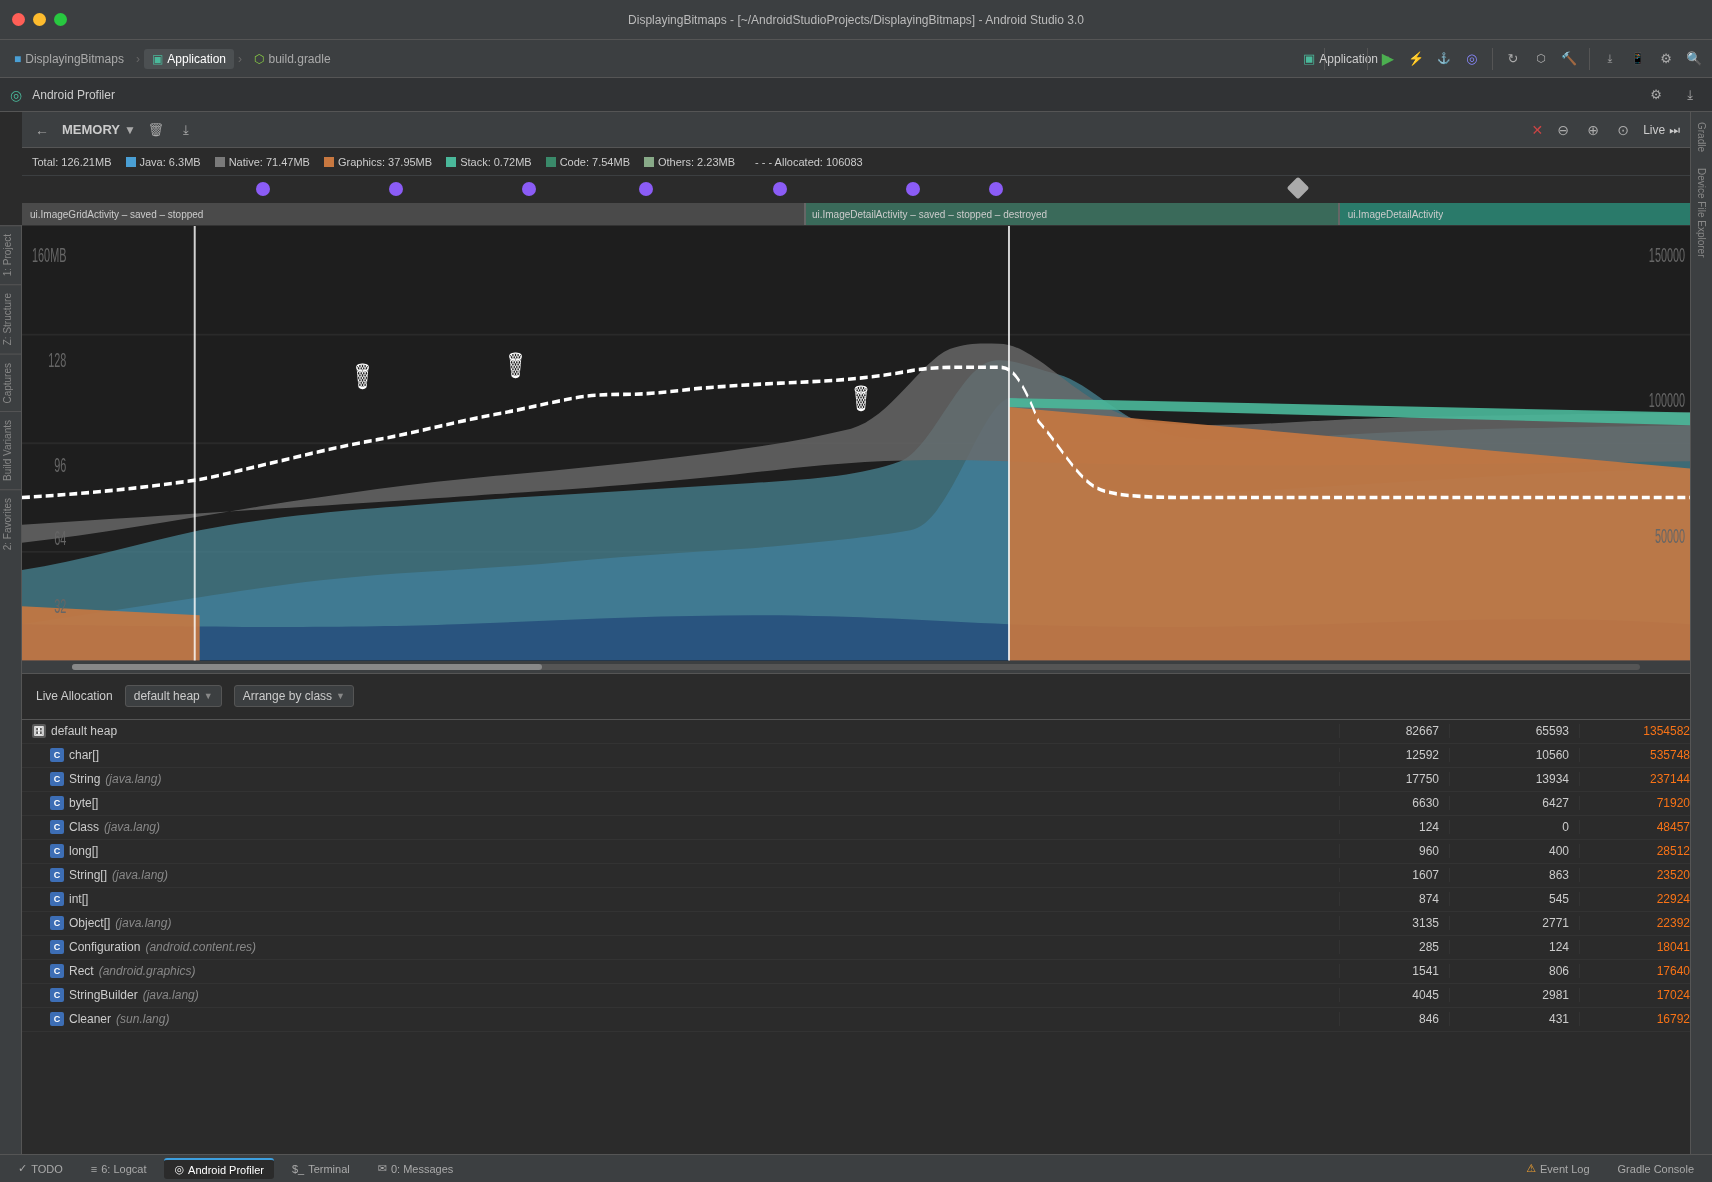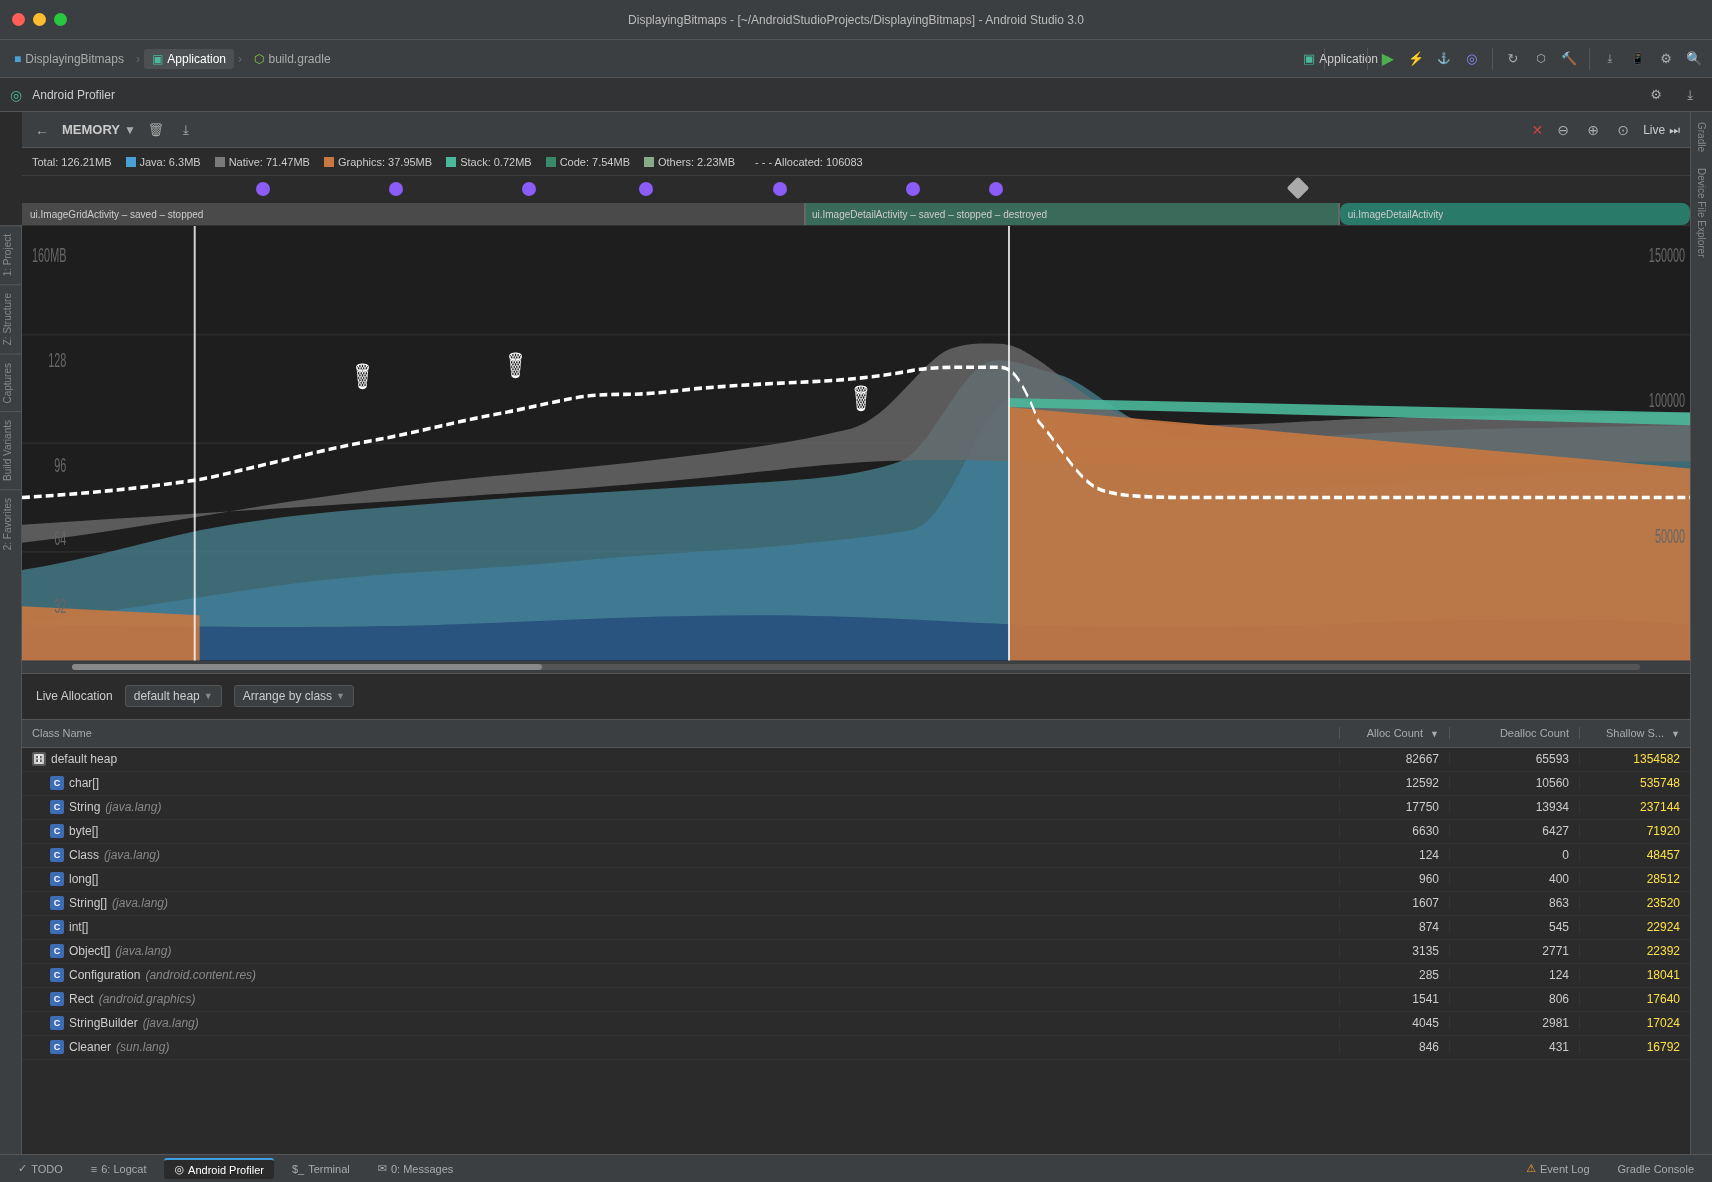--- a/index.html
+++ b/index.html
@@ -316,21 +316,21 @@
       display: flex;
       align-items: center;
       gap: 5px;
       border-right: 1px solid #333;
       overflow: hidden;
       white-space: nowrap;
     }
     .td-classname.indented { padding-left: 28px; }
     .td-alloc { width: 110px; text-align: right; padding-right: 10px; border-right: 1px solid #333; color: #cccccc; }
     .td-dealloc { width: 130px; text-align: right; padding-right: 10px; border-right: 1px solid #333; color: #cccccc; }
-    .td-shallow { width: 110px; text-align: right; padding-right: 10px; color: #fde047; }
+    .td-shallow { width: 110px; text-align: right; color: #f97316; }
 
     .class-icon {
       width: 14px; height: 14px;
       border-radius: 2px;
       display: flex; align-items: center; justify-content: center;
       font-size: 9px;
       font-weight: bold;
       flex-shrink: 0;
     }
     .italic { font-style: italic; color: #888; }
@@ -516,21 +516,21 @@
       <div style="position:absolute;left:58%;top:6px;width:14px;height:14px;background:#8b5cf6;border-radius:50%;"></div>
 
       <div style="position:absolute;left:76%;top:4px;width:16px;height:16px;background:#aaaaaa;transform:rotate(45deg);border-radius:2px;"></div>
 
       <div style="position:absolute;bottom:0;left:0;width:47%;height:22px;background:#4a4a4a;display:flex;align-items:center;padding:0 8px;border-right:2px solid #666;">
         <span style="font-size:10px;color:#cccccc;white-space:nowrap;overflow:hidden;text-overflow:ellipsis;">ui.ImageGridActivity – saved – stopped</span>
       </div>
       <div style="position:absolute;bottom:0;left:47%;width:32%;height:22px;background:#3a6a5a;display:flex;align-items:center;padding:0 6px;border-right:2px solid #666;">
         <span style="font-size:10px;color:#cccccc;white-space:nowrap;overflow:hidden;text-overflow:ellipsis;">ui.ImageDetailActivity – saved – stopped – destroyed</span>
       </div>
-      <div style="position:absolute;bottom:0;left:79%;width:21%;height:22px;background:#2a7a6a;display:flex;align-items:center;padding:0 8px;border-radius:8px;">
+      <div style="position:absolute;bottom:0;left:79%;width:21%;height:22px;background:#2a7a6a;display:flex;align-items:center;padding:0 8px;">
         <span style="font-size:10px;color:#cccccc;white-space:nowrap;overflow:hidden;">ui.ImageDetailActivity</span>
       </div>
     </div>
 
     <div id="memory-chart" style="height:240px;position:relative;background:#1e1e1e;">
       <svg id="chart-svg" viewBox="0 0 1690 240" preserveAspectRatio="none" style="position:absolute;top:0;left:0;width:100%;height:100%;">
         <defs>
           <linearGradient id="bg-grad" x1="0" y1="0" x2="0" y2="1">
             <stop offset="0%" stop-color="#1a3a5a"></stop>
             <stop offset="100%" stop-color="#1a2a4a"></stop>
@@ -591,36 +591,20 @@
         <span class="dropdown-arrow">▼</span>
       </div>
       <div class="alloc-dropdown">
         <span>Arrange by class</span>
         <span class="dropdown-arrow">▼</span>
       </div>
     </div>
 
     <div id="alloc-table">
 
-      <div class="table-header">
-        <div class="th-classname">
-          <span>Class Name</span>
-        </div>
-        <div class="th-alloc">
-          <span>Alloc Count</span>
-          <span class="sort-icon">▼</span>
-        </div>
-        <div class="th-dealloc">
-          <span>Dealloc Count</span>
-        </div>
-        <div class="th-shallow">
-          <span>Shallow S...</span>
-          <span class="sort-icon">▼</span>
-        </div>
-      </div>
 
       <div id="table-rows-container">
           <div class="table-row parent-row">
       <div class="td-classname ">
         <div class="class-icon" style="background:#5a5a5a;color:#fff;">🗄</div>
         <span>default heap</span>
       </div>
       <div class="td-alloc">82667</div>
       <div class="td-dealloc">65593</div>
       <div class="td-shallow">1354582</div>

